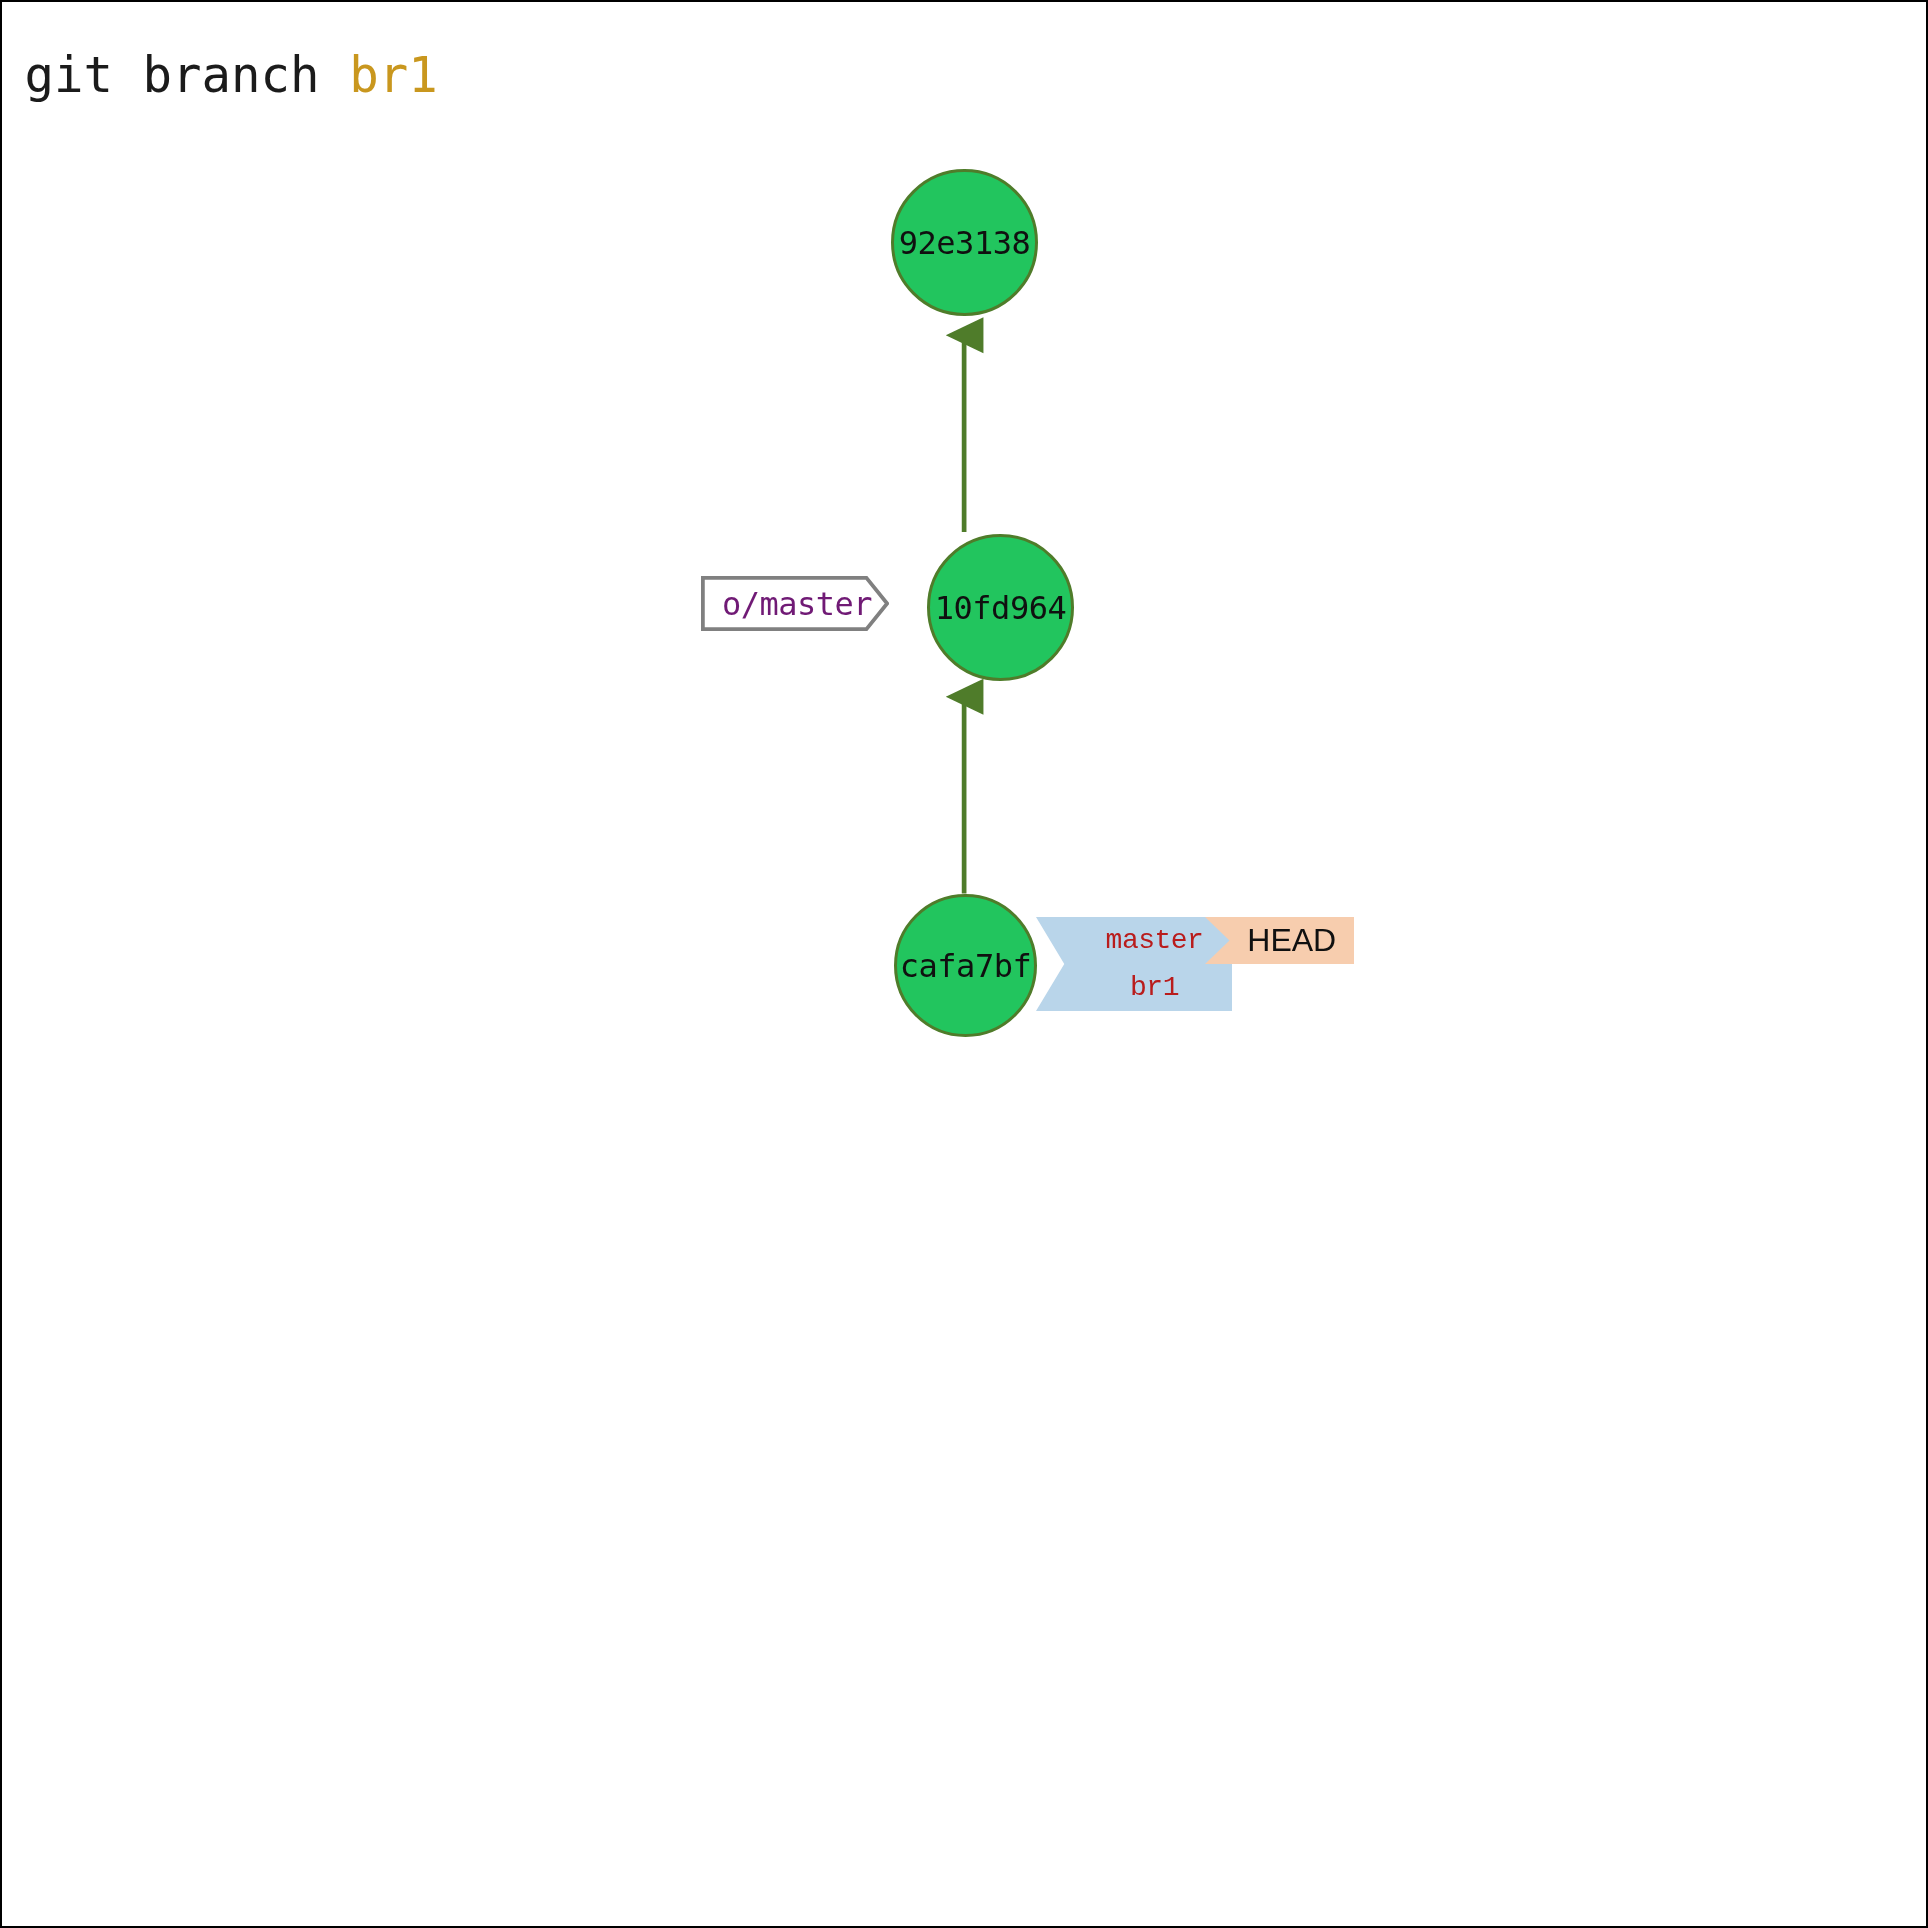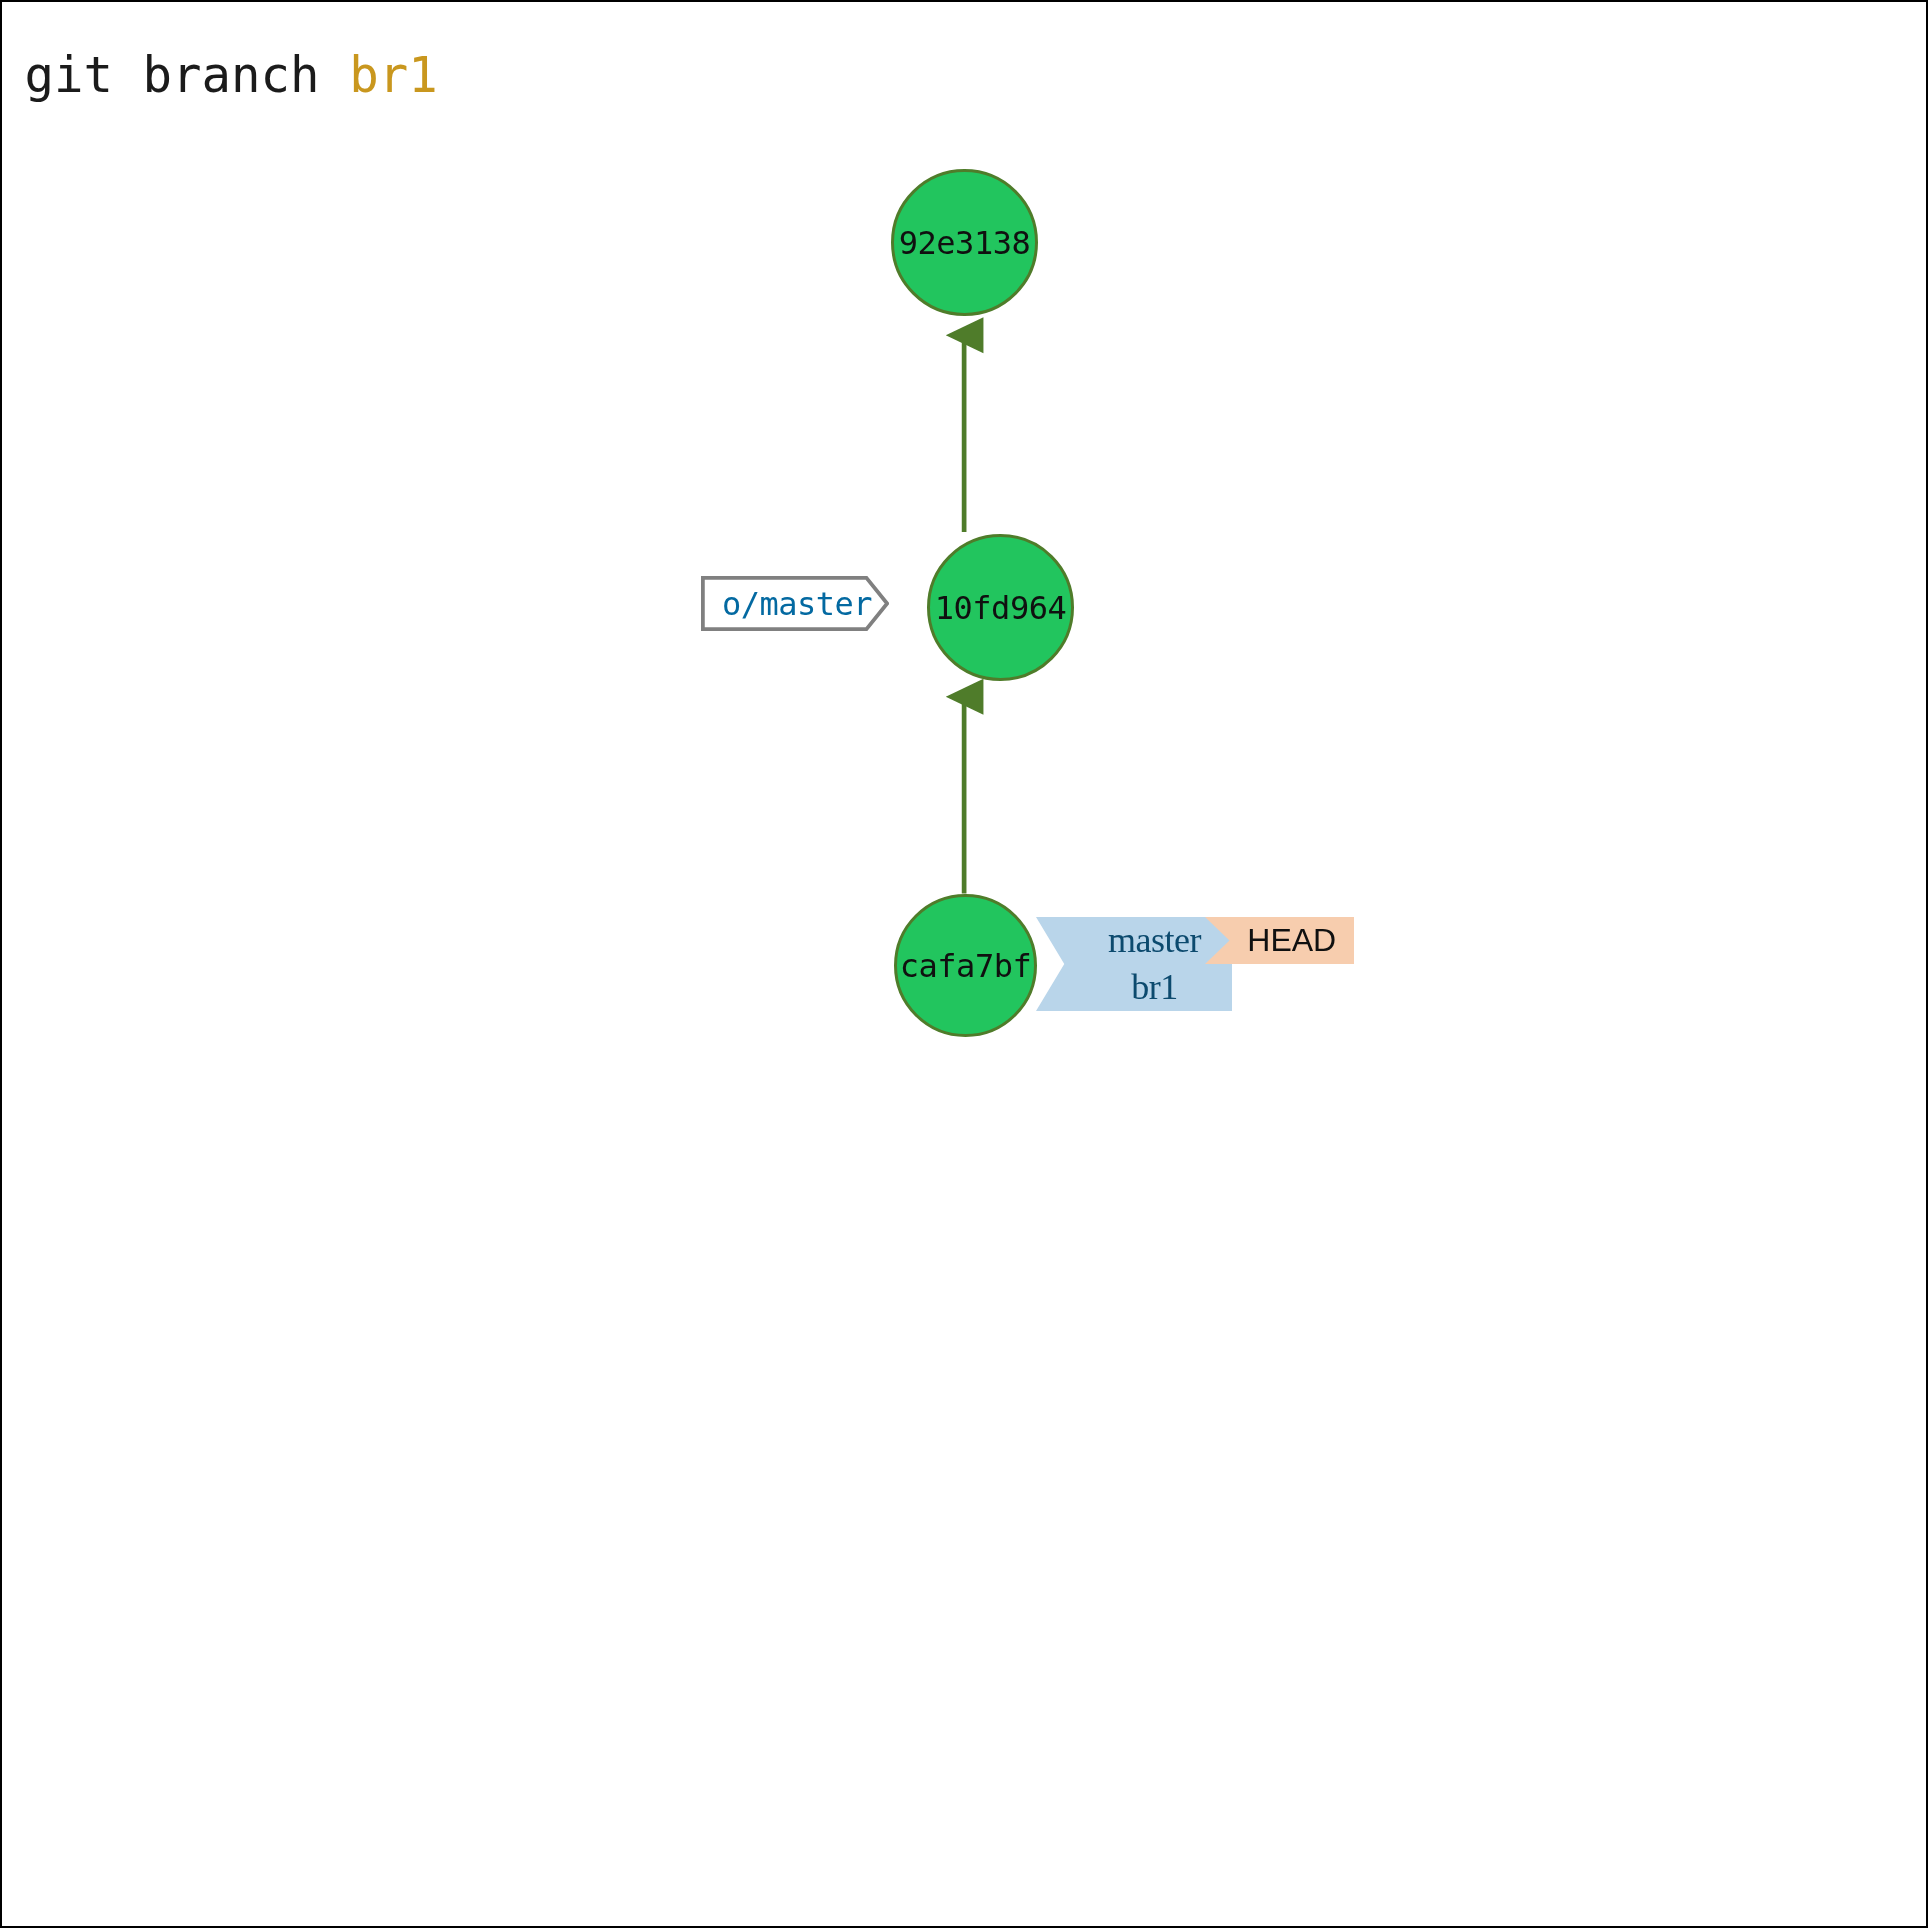--- a/index.html
+++ b/index.html
@@ -80,21 +80,21 @@
     position: absolute;
     left: 0; top: 0;
     width: 100%;
     height: 100%;
   }
   .remote-tag .tag-text {
     position: relative;
     z-index: 2;
     font-family: "DejaVu Sans Mono", monospace;
     font-size: 32px;
-    color: #0369a1;
+    color: #701a75;
     padding-left: 21px;
     white-space: nowrap;
     letter-spacing: -0.5px;
   }
 
   
   .branch-tag {
     position: absolute;
     z-index: 3;
   }
@@ -109,24 +109,24 @@
     z-index: 2;
     height: 100%;
     display: flex;
     flex-direction: column;
     justify-content: center;
     align-items: center;
     padding-left: 41px;
     box-sizing: border-box;
   }
   .branch-tag .branch-row {
-    font-family: Liberation Serif, serif;
-    font-size: 36px;
+    font-family: Liberation Mono, monospace;
+    font-size: 28px;
     line-height: 47px;
-    color: #0c4a6e;
+    color: #b91c1c;
     white-space: nowrap;
     letter-spacing: -0.5px;
   }
 
   
   .head-tag {
     position: absolute;
     z-index: 5;
   }
   .head-tag .tag-shape {

